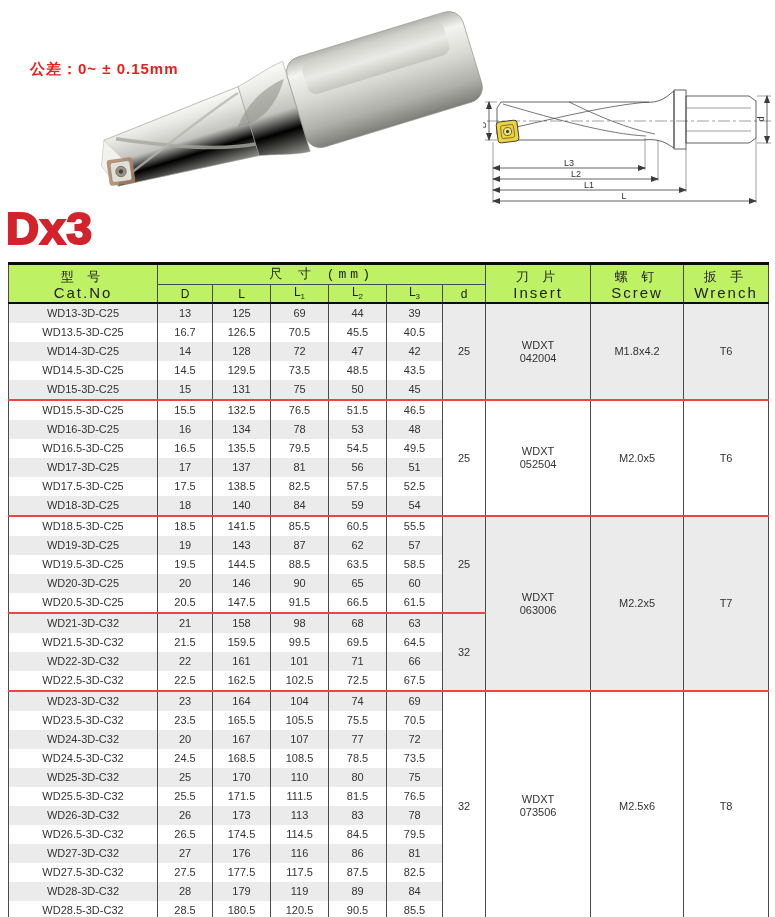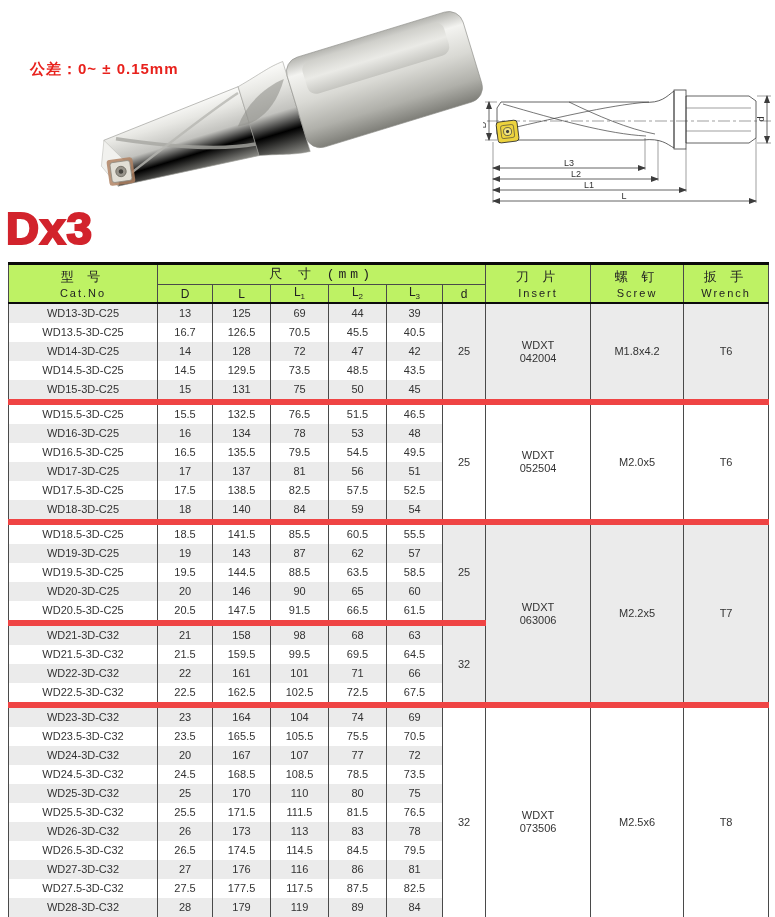--- a/index.html
+++ b/index.html
@@ -31,30 +31,30 @@
   .tbl th,.tbl td{
     border-left:1px solid #4a4a4a;border-right:1px solid #4a4a4a;
     padding:0;text-align:center;vertical-align:middle;font-weight:normal;
     overflow:hidden;white-space:nowrap;
   }
   .tbl thead th{background:#bef264;}
   .tbl thead tr.h1 th{height:19px;}
   .tbl thead tr.h2 th{height:17px;border-bottom:2px solid #0b0b0b;}
   .tbl thead th.hb{border-bottom:2px solid #0b0b0b;}
   .tbl thead th .cn{display:block;font-size:13px;letter-spacing:5px;line-height:18px;color:#222;}
-  .tbl thead th .en{display:block;font-size:11px;letter-spacing:2px;line-height:14px;color:#222;}
+  .tbl thead th .en{display:block;font-size:15px;letter-spacing:2px;line-height:14px;color:#222;}
   .tbl thead th.span-dim{border-bottom:1px solid #4a4a4a;}
   .tbl thead th.span-dim .cn{letter-spacing:4px;line-height:19px;font-family:Liberation Mono, monospace;}
   .tbl thead tr.h2 th{font-size:12px;color:#222;}
   .tbl thead tr.h2 th sub{font-size:8px;}
   .tbl tbody td{height:19px;line-height:19px;background:#ffffff;}
   .tbl tbody tr.odd td:not(.merge){background:#ebebeb;}
   .tbl tbody td.merge{background:#ffffff;line-height:13px;}
   .tbl tbody td.merge.shade{background:#ebebeb;}
-  .tbl tbody tr.gsep td{border-top:6px solid #ef4444;}
+  .tbl tbody tr.gsep td{border-top:2px solid #ef4444;}
   .tbl tbody td .l2{display:block;line-height:13px;}
 </style>
 </head>
 <body>
 
 <div class="tolerance">公差：0~ ± 0.15mm</div>
 
 <svg class="photo" viewBox="0 0 400 222" xmlns="http://www.w3.org/2000/svg">
   <defs>
     <linearGradient id="gmet" x1="0" y1="0" x2="0" y2="1">

